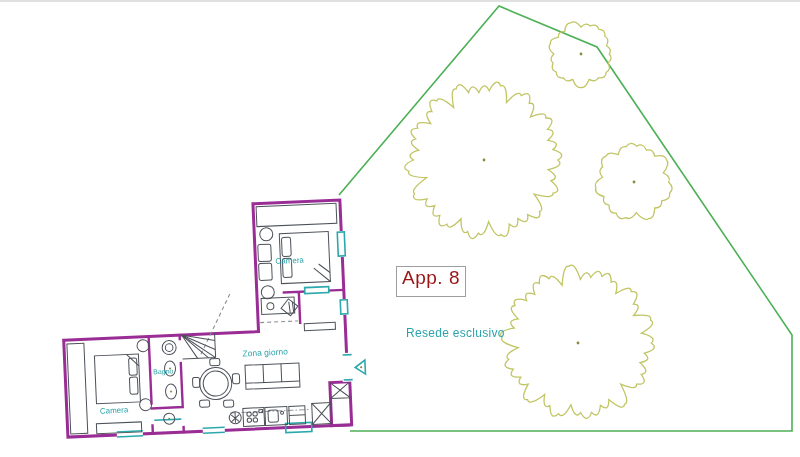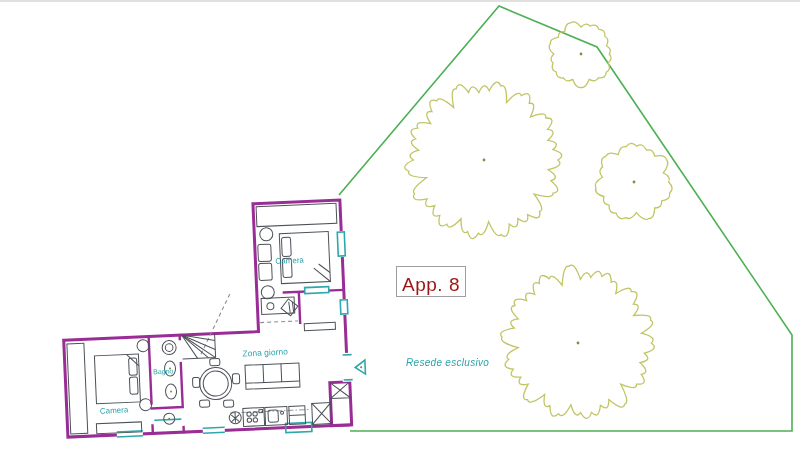--- a/index.html
+++ b/index.html
@@ -13,24 +13,24 @@
   .teal   {stroke:var(--teal);stroke-width:1.6;fill:none;}
   .gapw   {fill:#ffffff;stroke:none;}
   .dash   {stroke:var(--dash);stroke-width:1.1;fill:none;stroke-dasharray:4 3;}
   .dashdot{stroke:var(--dash);stroke-width:0.9;fill:none;stroke-dasharray:6 2 1.5 2;}
   .roomlabel{fill:var(--label);font-family:"Liberation Sans",sans-serif;}
   .bound  {stroke:var(--bound);stroke-width:1.6;fill:none;stroke-linejoin:miter;}
   .tree   {stroke:var(--tree);stroke-width:1.3;fill:none;}
   .treedot{fill:var(--treedot);}
   #apt-box{position:absolute;left:396px;top:264px;width:68px;height:29px;
            background:#fff;border:1px solid var(--aptborder);
-           display:flex;align-items:flex-end;justify-content:center;
+           display:flex;align-items:flex-start;justify-content:center;
            color:var(--apt);font-size:19px;letter-spacing:0.5px;}
-  #garden-label{position:absolute;left:406px;top:355px;color:var(--label);
-           font-size:10px;letter-spacing:0.3px;font-style:italic;}
+  #garden-label{position:absolute;left:406px;top:324px;color:var(--label);
+           font-size:12px;letter-spacing:0.3px;}
 </style>
 </head>
 <body>
 
 <div id="stage">
 
 <svg width="800" height="457" viewBox="0 0 800 457">
   <defs>
     <pattern id="hatchA" patternUnits="userSpaceOnUse" width="5" height="8" patternTransform="rotate(68)">
       <line x1="0" y1="0" x2="0" y2="8" stroke="#4c5158" stroke-width="1.1"></line>

